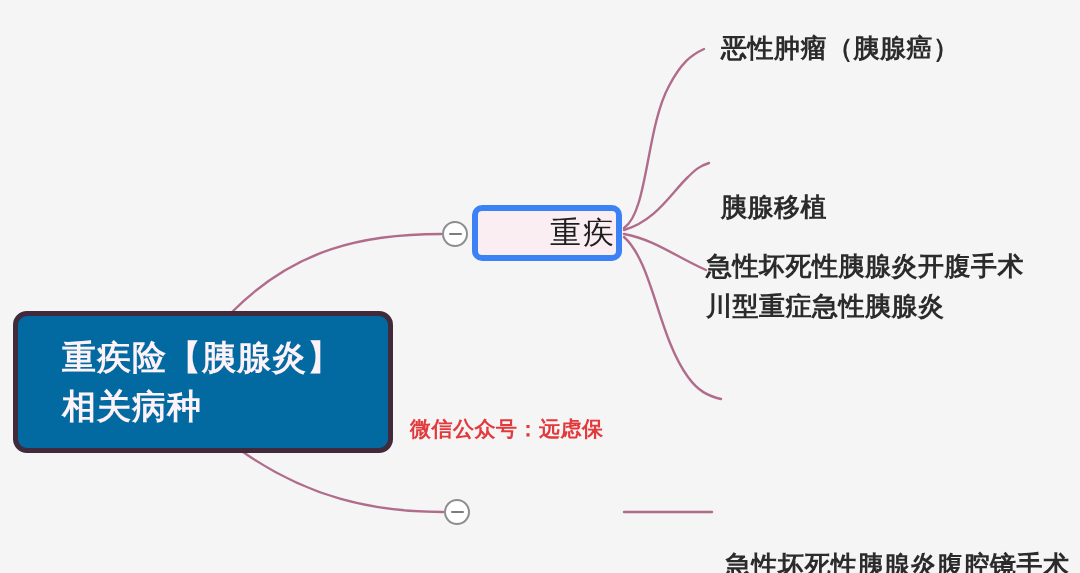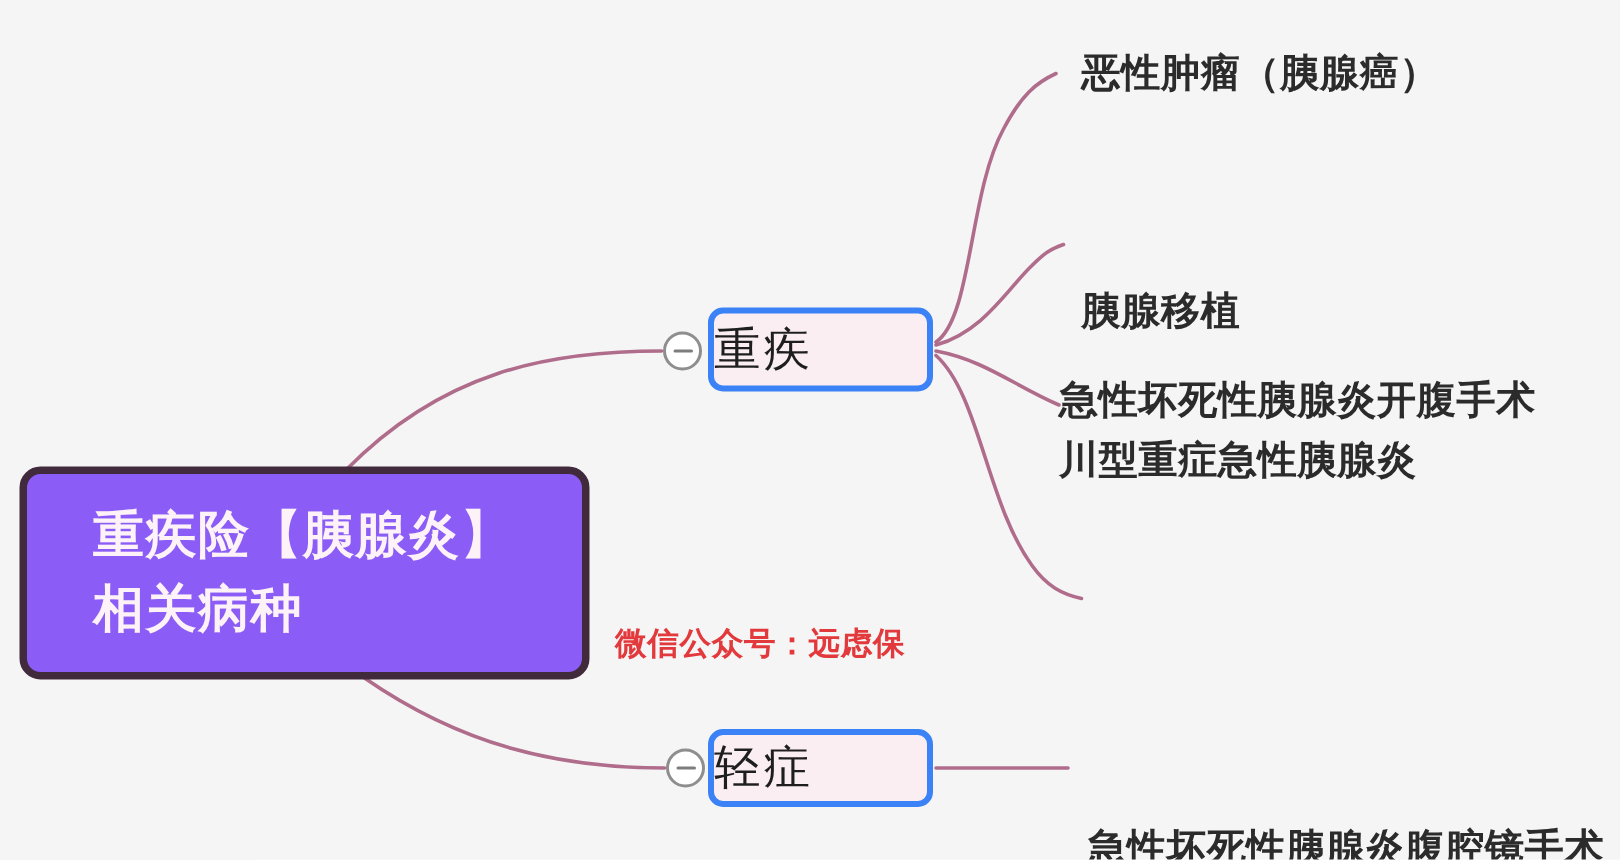--- a/index.html
+++ b/index.html
@@ -23,45 +23,45 @@
     stroke: #b06d8b;
     stroke-width: 2.4;
     stroke-linecap: round;
   }
 
   .root-node {
     position: absolute;
     left: 13px; top: 311px;
     width: 380px; height: 142px;
     box-sizing: border-box;
-    background: #8b5cf6;
+    background: #0369a1;
     border: 5px solid #402a3c;
     border-radius: 14px;
     display: flex;
     align-items: center;
   }
   .root-node .root-label {
     padding-left: 44px;
     color: #fcf2f7;
     font-size: 34px;
     font-weight: 600;
     line-height: 49px;
     white-space: pre-line;
     letter-spacing: 1px;
   }
 
   .branch-node {
     position: absolute;
     box-sizing: border-box;
     background: #faeef2;
-    border: 4px solid #3b82f6;
+    border: 6px solid #3b82f6;
     border-radius: 10px;
     display: flex;
     align-items: center;
-    justify-content: flex-start;
+    justify-content: flex-end;
     color: #1e1e1e;
     font-size: 31px;
     font-weight: 500;
     letter-spacing: 2px;
   }
   .branch-critical { left: 472px; top: 205px; width: 150px; height: 56px; }
   .branch-mild     { left: 472px; top: 486px; width: 150px; height: 52px; }
 
   .minus-circle {
     position: absolute;
@@ -134,23 +134,20 @@
   <div class="minus-circle minus-critical">
     <span class="minus-line"></span>
   </div>
   <div class="branch-node branch-critical">
     <span>重疾</span>
   </div>
 
   <div class="minus-circle minus-mild">
     <span class="minus-line"></span>
   </div>
-  <div class="branch-node branch-mild">
-    <span>轻症</span>
-  </div>
 
   <div class="leaf-label leaf-1">恶性肿瘤（胰腺癌）</div>
   <div class="leaf-label leaf-2">胰腺移植</div>
   <div class="leaf-label leaf-3">急性坏死性胰腺炎开腹手术
 川型重症急性胰腺炎</div>
   <div class="leaf-label leaf-5">急性坏死性胰腺炎腹腔镜手术</div>
 
 </div>
 
 </body></html>

